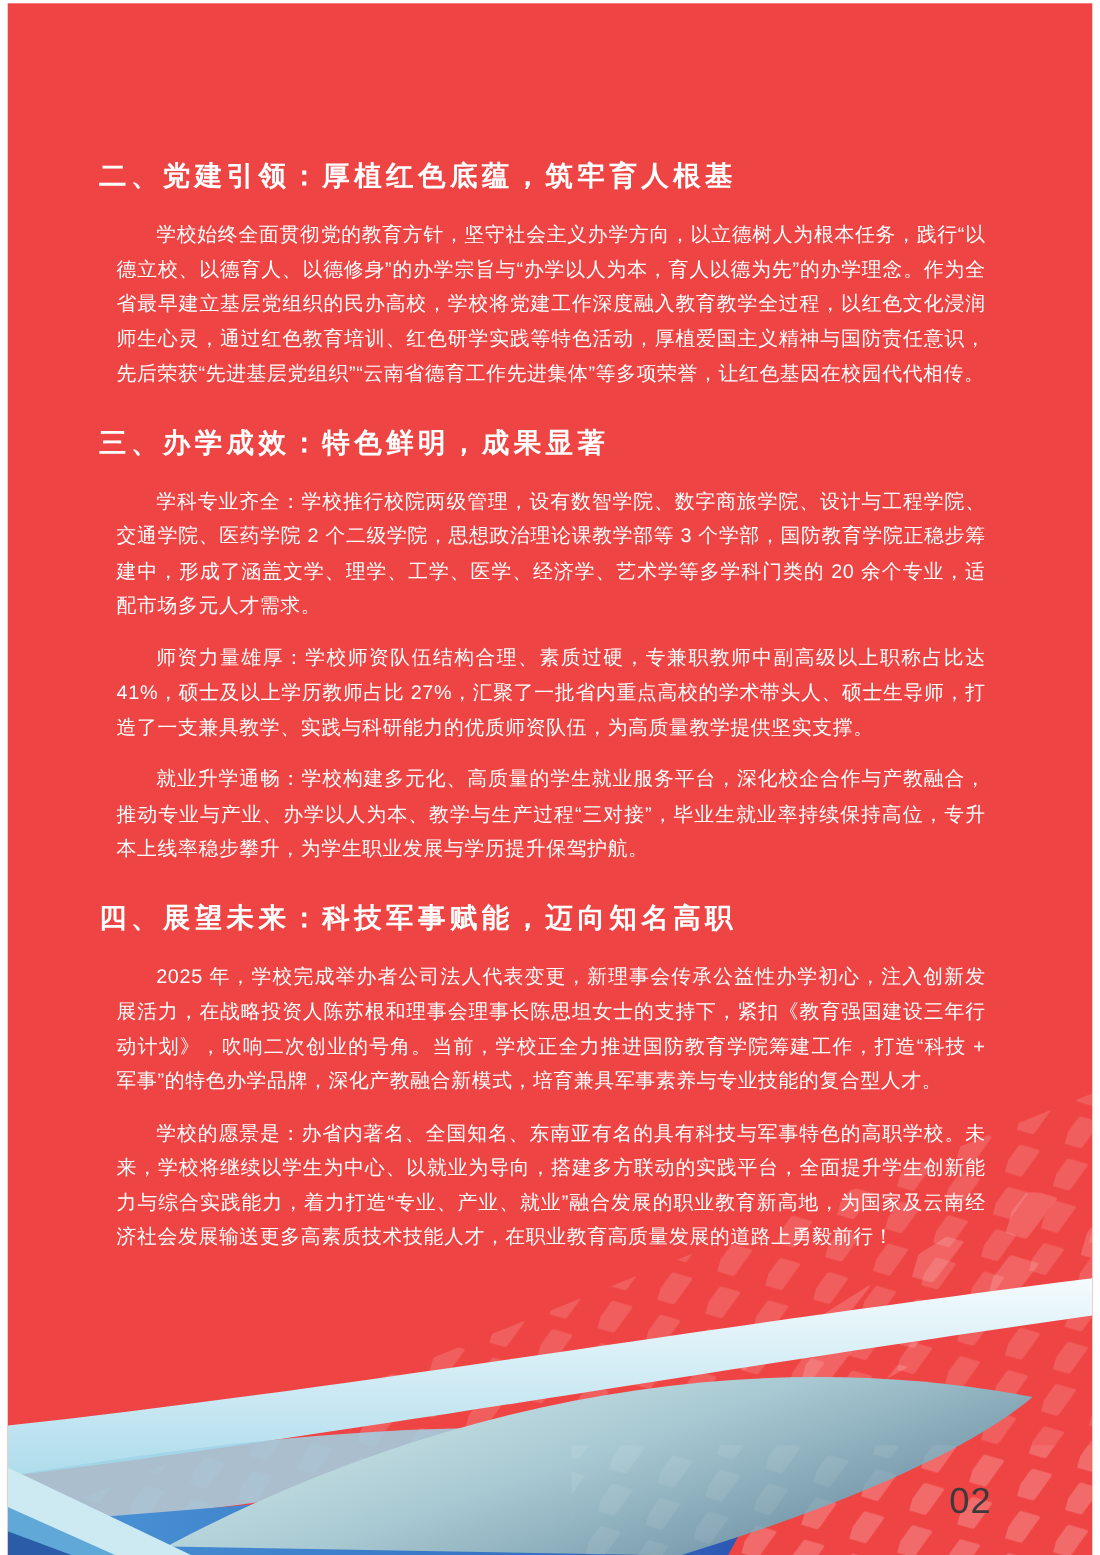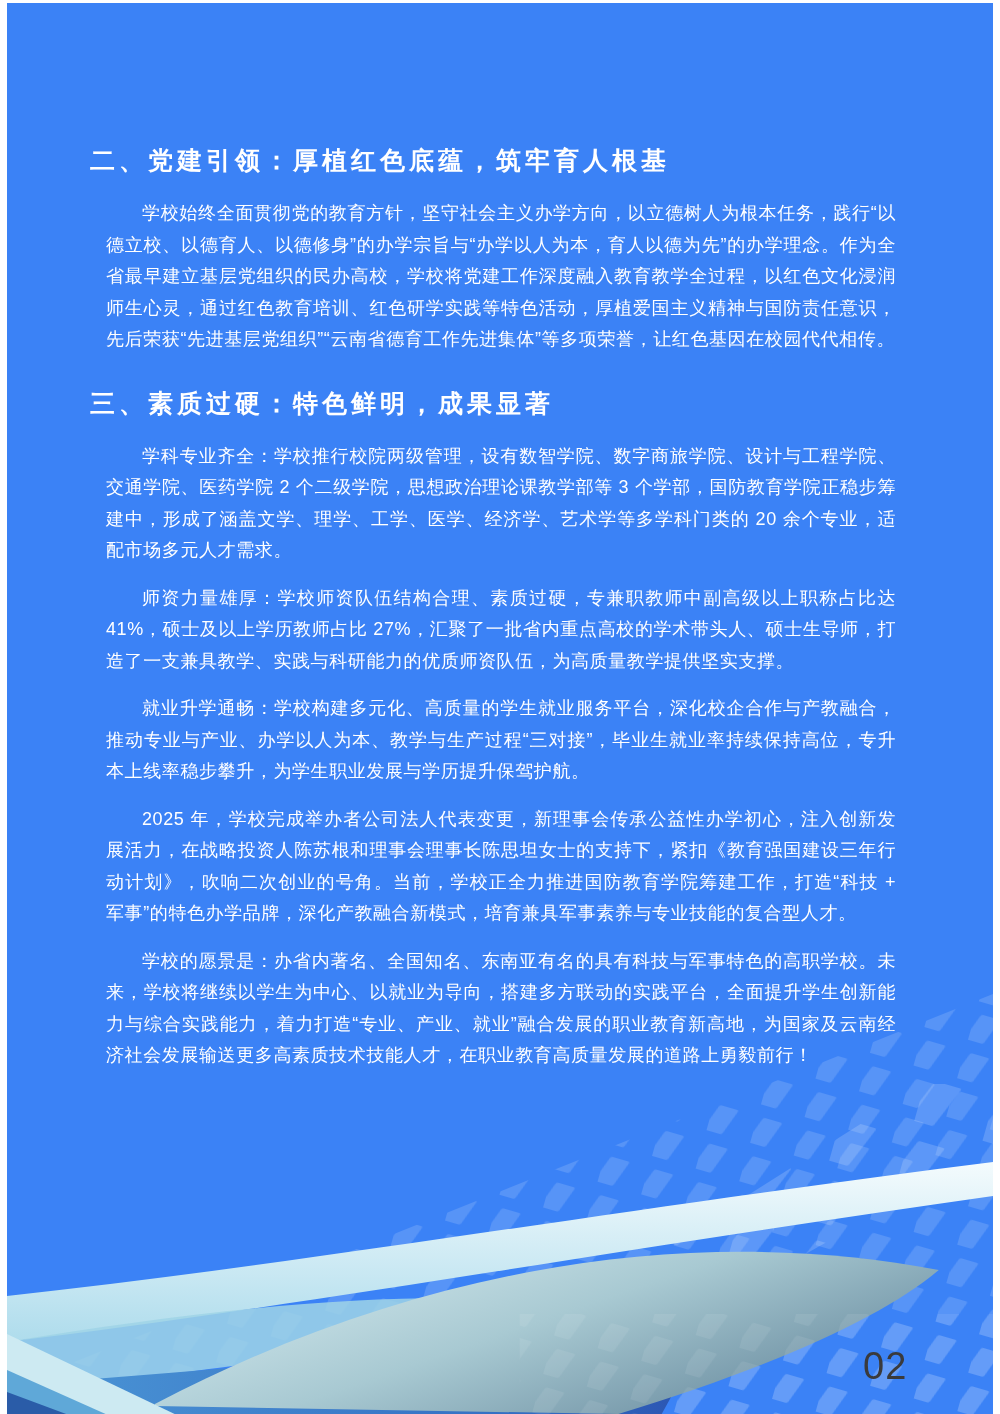--- a/index.html
+++ b/index.html
@@ -5,21 +5,21 @@
   html, body {
     margin: 0;
     padding: 0;
     background: #ffffff;
   }
   .page {
     position: relative;
     width: 1000px;
     height: 1414px;
     box-sizing: border-box;
-    background: #3b82f6;
+    background: #ef4444;
     border-top: 3px solid #ffffff;
     border-left: 7px solid #ffffff;
     border-right: 7px solid #ffffff;
     overflow: hidden;
     font-family: "Liberation Sans", "DejaVu Sans", sans-serif;
   }
   .content {
     position: absolute;
     left: 83px;
     top: 140px;
@@ -43,21 +43,21 @@
     text-align: justify;
     text-indent: 2em;
     margin: 16px;
     color: #ffffff;
   }
   .page-number {
     position: absolute;
     left: 856px;
     top: 1342px;
     z-index: 6;
-    font-size: 38px;
+    font-size: 33px;
     letter-spacing: 1px;
     color: #3a3a3c;
     font-family: "Liberation Sans", "DejaVu Sans", sans-serif;
   }
   .footer-decor {
     position: absolute;
     left: 0;
     bottom: 0;
     width: 986px;
     height: 480px;
@@ -114,25 +114,26 @@
 
       <rect x="520" y="380" width="480" height="100" fill="url(#dash)" opacity="0.55"></rect>
     </svg>
   </div>
 
   <div class="content">
 
     <h2 class="sec-heading first">二、党建引领：厚植红色底蕴，筑牢育人根基</h2>
     <p class="body-p">学校始终全面贯彻党的教育方针，坚守社会主义办学方向，以立德树人为根本任务，践行“以德立校、以德育人、以德修身”的办学宗旨与“办学以人为本，育人以德为先”的办学理念。作为全省最早建立基层党组织的民办高校，学校将党建工作深度融入教育教学全过程，以红色文化浸润师生心灵，通过红色教育培训、红色研学实践等特色活动，厚植爱国主义精神与国防责任意识，先后荣获“先进基层党组织”“云南省德育工作先进集体”等多项荣誉，让红色基因在校园代代相传。</p>
 
-    <h2 class="sec-heading">三、素质过硬：特色鲜明，成果显著</h2>
+    <h2 class="sec-heading">三、办学成效：特色鲜明，成果显著</h2>
     <p class="body-p">学科专业齐全：学校推行校院两级管理，设有数智学院、数字商旅学院、设计与工程学院、交通学院、医药学院 2 个二级学院，思想政治理论课教学部等 3 个学部，国防教育学院正稳步筹建中，形成了涵盖文学、理学、工学、医学、经济学、艺术学等多学科门类的 20 余个专业，适配市场多元人才需求。</p>
     <p class="body-p">师资力量雄厚：学校师资队伍结构合理、素质过硬，专兼职教师中副高级以上职称占比达 41%，硕士及以上学历教师占比 27%，汇聚了一批省内重点高校的学术带头人、硕士生导师，打造了一支兼具教学、实践与科研能力的优质师资队伍，为高质量教学提供坚实支撑。</p>
     <p class="body-p">就业升学通畅：学校构建多元化、高质量的学生就业服务平台，深化校企合作与产教融合，推动专业与产业、办学以人为本、教学与生产过程“三对接”，毕业生就业率持续保持高位，专升本上线率稳步攀升，为学生职业发展与学历提升保驾护航。</p>
 
+    <h2 class="sec-heading">四、展望未来：科技军事赋能，迈向知名高职</h2>
     <p class="body-p">2025 年，学校完成举办者公司法人代表变更，新理事会传承公益性办学初心，注入创新发展活力，在战略投资人陈苏根和理事会理事长陈思坦女士的支持下，紧扣《教育强国建设三年行动计划》，吹响二次创业的号角。当前，学校正全力推进国防教育学院筹建工作，打造“科技 + 军事”的特色办学品牌，深化产教融合新模式，培育兼具军事素养与专业技能的复合型人才。</p>
     <p class="body-p">学校的愿景是：办省内著名、全国知名、东南亚有名的具有科技与军事特色的高职学校。未来，学校将继续以学生为中心、以就业为导向，搭建多方联动的实践平台，全面提升学生创新能力与综合实践能力，着力打造“专业、产业、就业”融合发展的职业教育新高地，为国家及云南经济社会发展输送更多高素质技术技能人才，在职业教育高质量发展的道路上勇毅前行！</p>
 
   </div>
 
   <div class="page-number">02</div>
 
 </div>
 
 </body></html>

